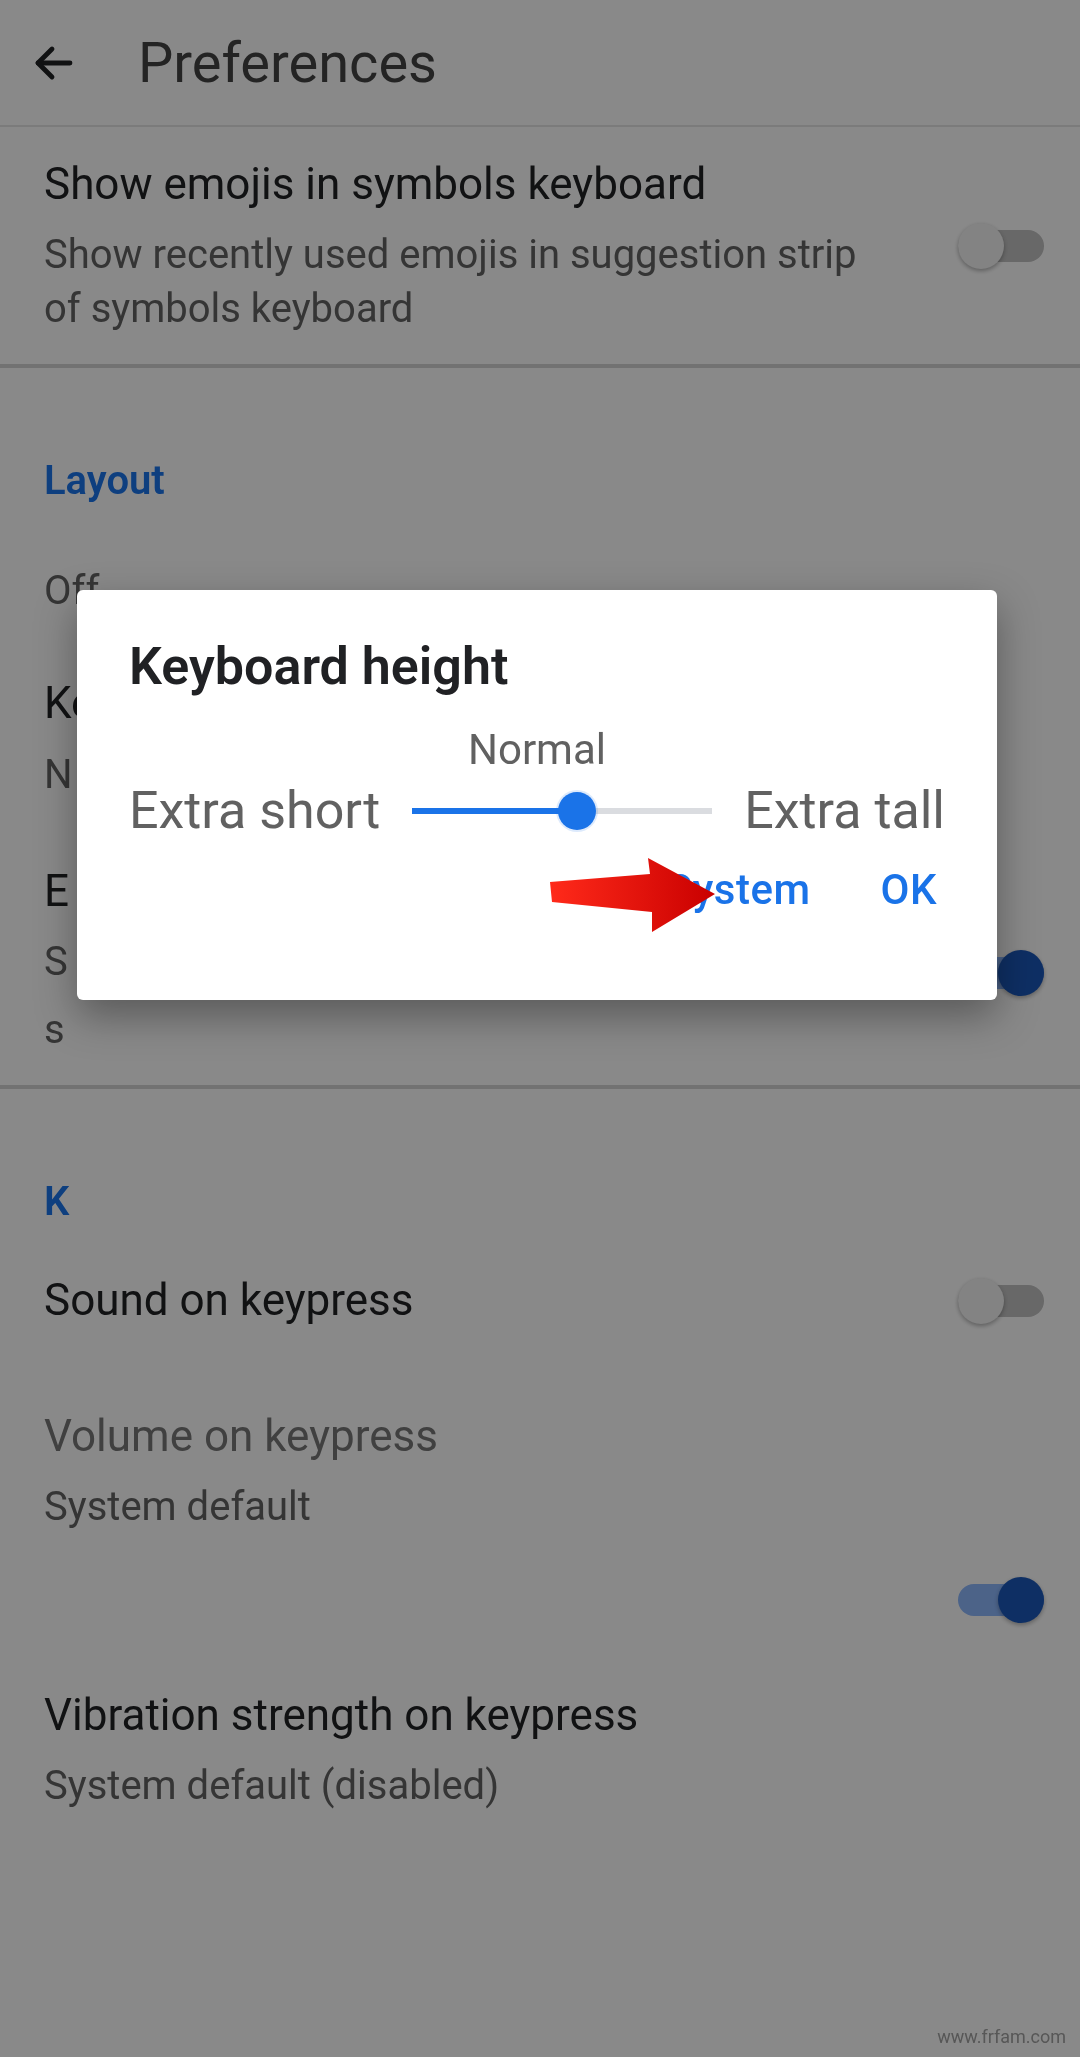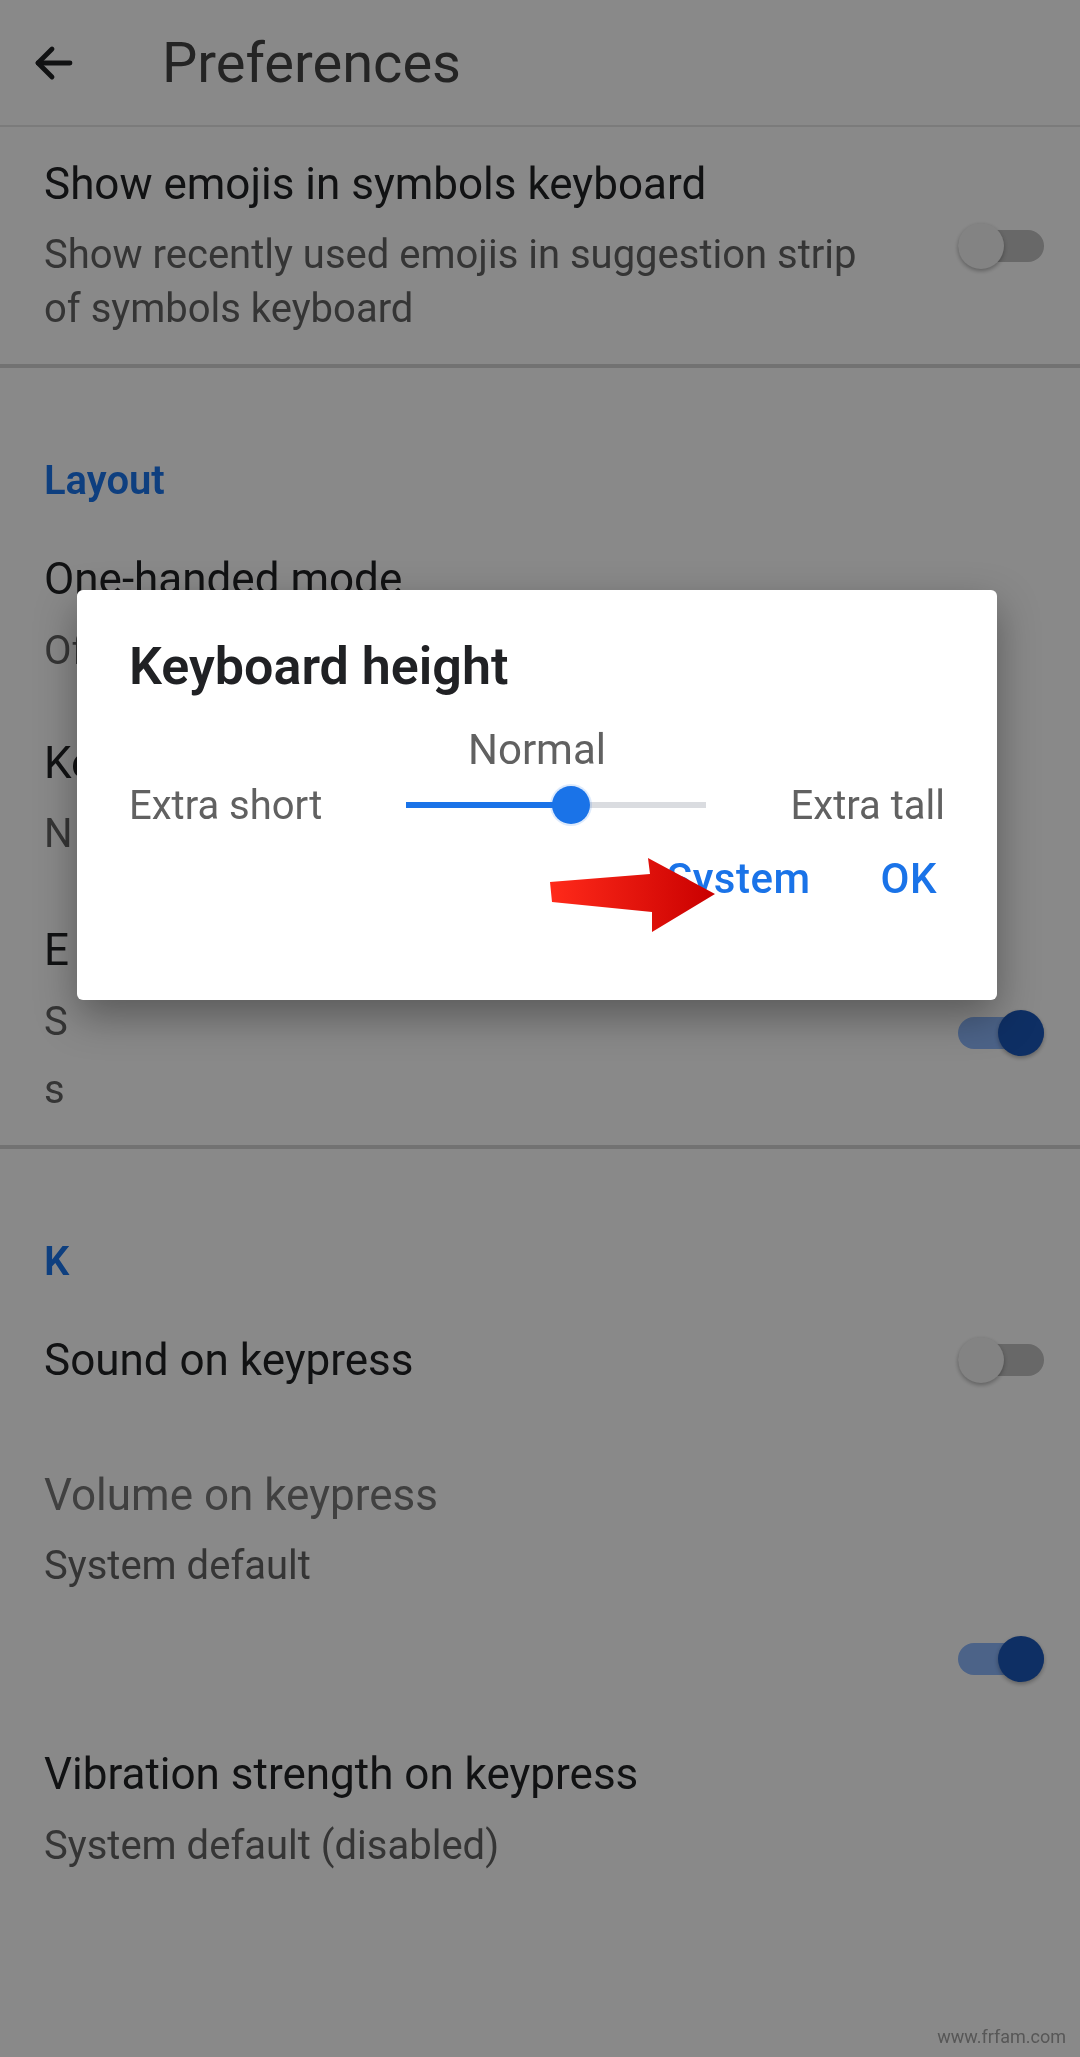--- a/index.html
+++ b/index.html
@@ -1,19 +1,19 @@
 <!DOCTYPE html>
 <html><head>
 <meta charset="utf-8">
 <style>
   html,body{margin:0;padding:0;width:1080px;height:2057px;background:#fafafa;font-family:Roboto,Arial,sans-serif;color:#202124;overflow:hidden}
   .screen{position:relative;width:1080px;height:2057px;background:#fafafa}
   .appbar{display:flex;align-items:center;height:125px;padding:0 30px;border-bottom:2px solid #e0e0e0}
   .back-arrow{width:48px;height:48px;display:flex;align-items:center;justify-content:center}
-  .appbar-title{font-size:56px;color:#424242;margin-left:84px;font-weight:400}
+  .appbar-title{font-size:56px;color:#424242;margin-left:60px;font-weight:400}
   .row{padding:28px 44px;position:relative}
   .row .title{font-size:44px;color:#202124;line-height:1.35}
   .row .sub{font-size:40px;color:#616161;line-height:1.35;margin-top:14px;max-width:820px}
   .row .dim-title{color:#757575}
   .section{font-size:40px;font-weight:600;color:#1a73e8;padding:89px 44px 18px 44px}
   .divider{height:2px;background:#e0e0e0;width:100%}
   .divider.heavy{height:4px;background:#d0d0d0}
   .switch{position:absolute;right:36px;top:50%;transform:translateY(-50%);width:86px;height:46px}
   .switch .track{position:absolute;left:0;right:0;top:7px;height:32px;border-radius:16px;background:#bdbdbd}
   .switch .thumb{position:absolute;top:0;left:0;width:46px;height:46px;border-radius:50%;background:#eeeeee;box-shadow:0 2px 4px rgba(0,0,0,.3)}
@@ -23,21 +23,21 @@
   .dialog{position:absolute;left:57px;top:587px;width:684px;height:310px;background:#fff;border-radius:6px;box-shadow:0 16px 40px rgba(0,0,0,.35);z-index:20;padding:0}
   
   .dialog{left:57px;top:587px;width:685px;height:310px}
   
   
   .dialog{left:77px;top:590px;width:920px;height:410px}
   .dlg-title{font-size:52px;font-weight:600;color:#202124;padding:46px 52px 10px 52px}
   .dlg-body{padding:6px 52px 0 52px}
   .dlg-current{text-align:center;font-size:42px;color:#616161;margin-top:12px}
   .slider-row{display:flex;align-items:center;justify-content:space-between;margin-top:6px}
-  .slider-row .lab{font-size:40px;color:#616161;white-space:nowrap}
+  .slider-row .lab{font-size:52px;color:#616161;white-space:nowrap}
   .slider{position:relative;flex:0 0 300px;height:50px;margin:0 18px}
   .slider .rail{position:absolute;left:0;right:0;top:50%;height:6px;background:#dadce0;transform:translateY(-50%)}
   .slider .fill{position:absolute;left:0;top:50%;height:6px;background:#1a73e8;transform:translateY(-50%);width:55%}
   .slider .knob{position:absolute;top:50%;left:55%;width:38px;height:38px;border-radius:50%;background:#1a73e8;transform:translate(-50%,-50%);box-shadow:0 0 0 2px rgba(26,115,232,.15)}
   .dlg-actions{display:flex;justify-content:flex-end;gap:70px;padding:24px 60px 0 0}
   .dlg-actions .btn{font-size:42px;font-weight:500;color:#1a73e8;letter-spacing:.5px}
   .arrow-annot{position:absolute;z-index:30;left:540px;top:840px;pointer-events:none}
   .watermark{position:absolute;right:14px;bottom:10px;font-size:18px;color:#9e9e9e;z-index:5}
 </style>
 </head>
@@ -61,21 +61,20 @@
         <div class="track"></div>
         <div class="thumb"></div>
       </div>
   </div>
 
   <div class="divider heavy"></div>
 
   <div class="section">Layout</div>
 
   <div class="row">
-    <div class="title">One-handed mode</div>
     <div class="sub">Off</div>
   </div>
 
   <div class="row" style="padding-bottom:60px">
     <div class="title">Keyboard height</div>
     <div class="sub">N</div>
   </div>
 
   <div class="row" style="padding-top:0">
     <div class="title">E</div>

